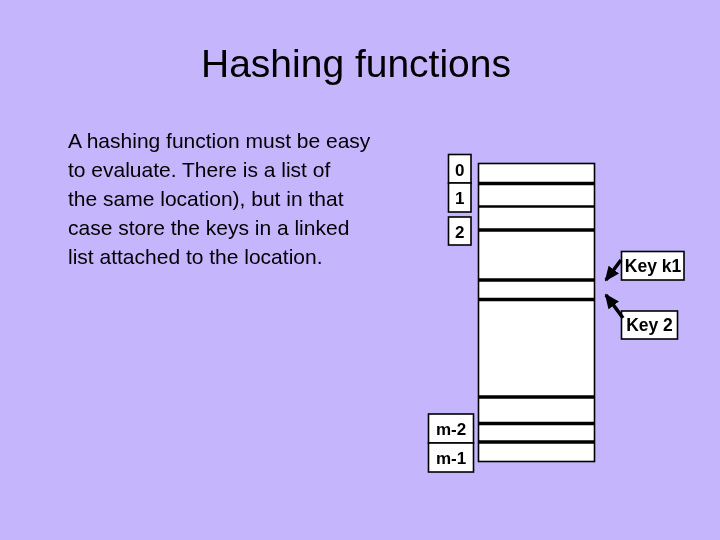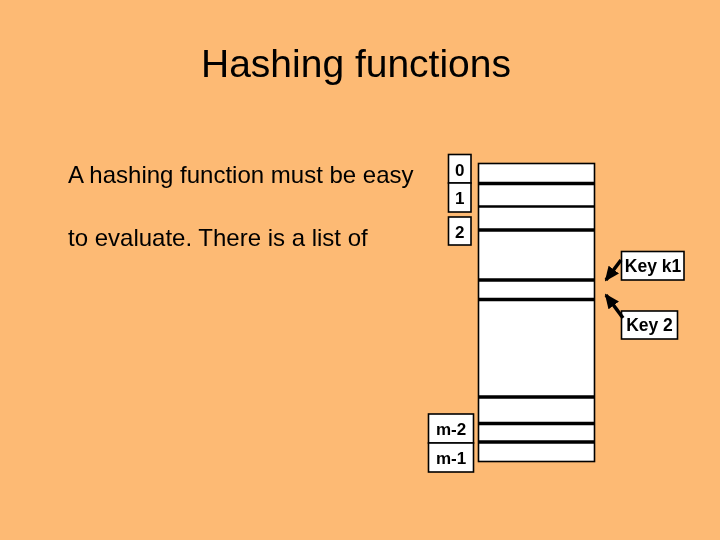--- a/index.html
+++ b/index.html
@@ -1,20 +1,20 @@
 <!DOCTYPE html>
 <html><head>
 <meta charset="utf-8">
 <style>
   html, body { margin: 0; padding: 0; background: #ffffff; }
   .slide {
     position: relative;
     width: 720px;
     height: 540px;
-    background: #fdba74;
+    background: #c4b5fd;
     overflow: hidden;
     font-family: "Liberation Sans", sans-serif;
     color: #000000;
   }
   .title {
     position: absolute;
     top: 42px;
     left: 0;
     width: 712px;
     margin: 0;
@@ -25,24 +25,23 @@
     color: #000000;
   }
   .body-text {
     position: absolute;
     left: 68px;
     top: 126px;
     width: 340px;
   }
   .tline {
     white-space: nowrap;
-    font-size: 24px;
+    font-size: 21px;
     line-height: 29px;
     color: #000000;
-    margin-top: 34px;
   }
   .collision {
     font-weight: 700;
     color: #1f1faa;
   }
   .diagram-svg {
     position: absolute;
     left: 0;
     top: 0;
     width: 720px;
@@ -61,20 +60,23 @@
 </head>
 <body>
 
 <div class="slide">
 
   <h1 class="title">Hashing functions</h1>
 
   <div class="body-text">
     <div class="tline">A hashing function must be easy</div>
     <div class="tline">to evaluate. There is a list of</div>
+    <div class="tline">the same location), but in that</div>
+    <div class="tline">case store the keys in a linked</div>
+    <div class="tline">list attached to the location.</div>
   </div>
 
   <svg class="diagram-svg" viewBox="0 0 720 540">
     <defs>
       <marker id="arrowhead" markerUnits="userSpaceOnUse" markerWidth="15" markerHeight="13" refX="13" refY="6.5" orient="auto">
         <path d="M0,0 L15,6.5 L0,13 Z" fill="#000000"></path>
       </marker>
     </defs>
 
     <rect x="478.5" y="163.5" width="116" height="298" stroke-width="1.6"></rect>

